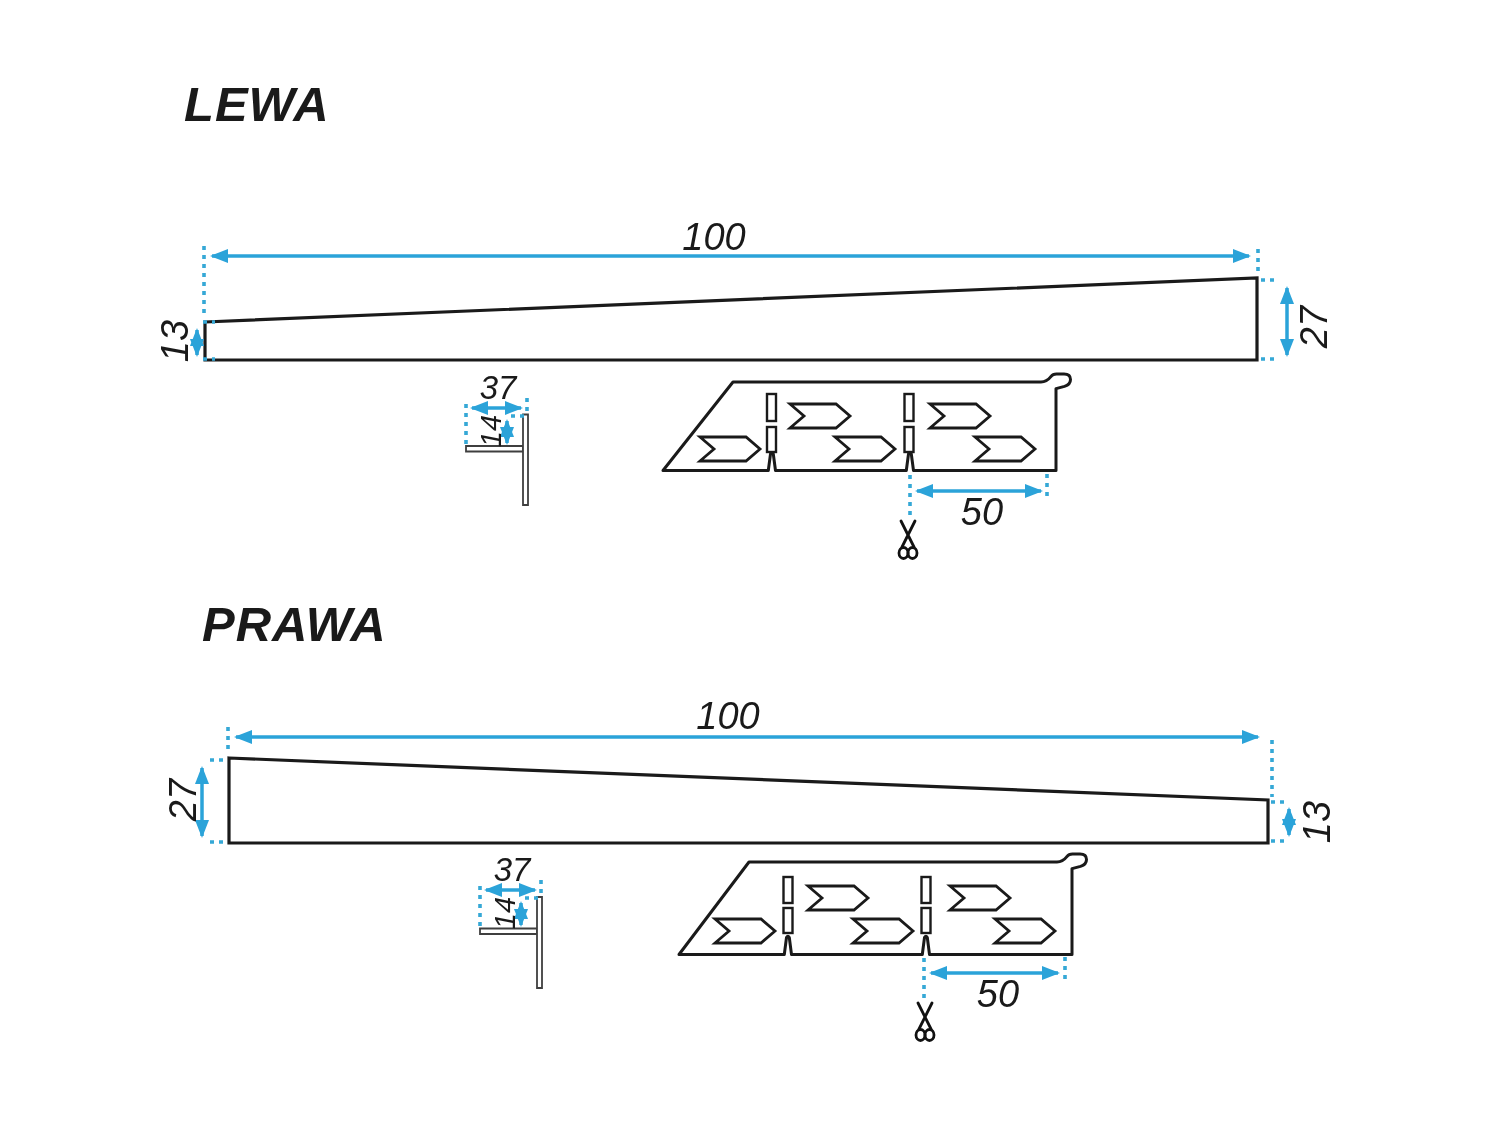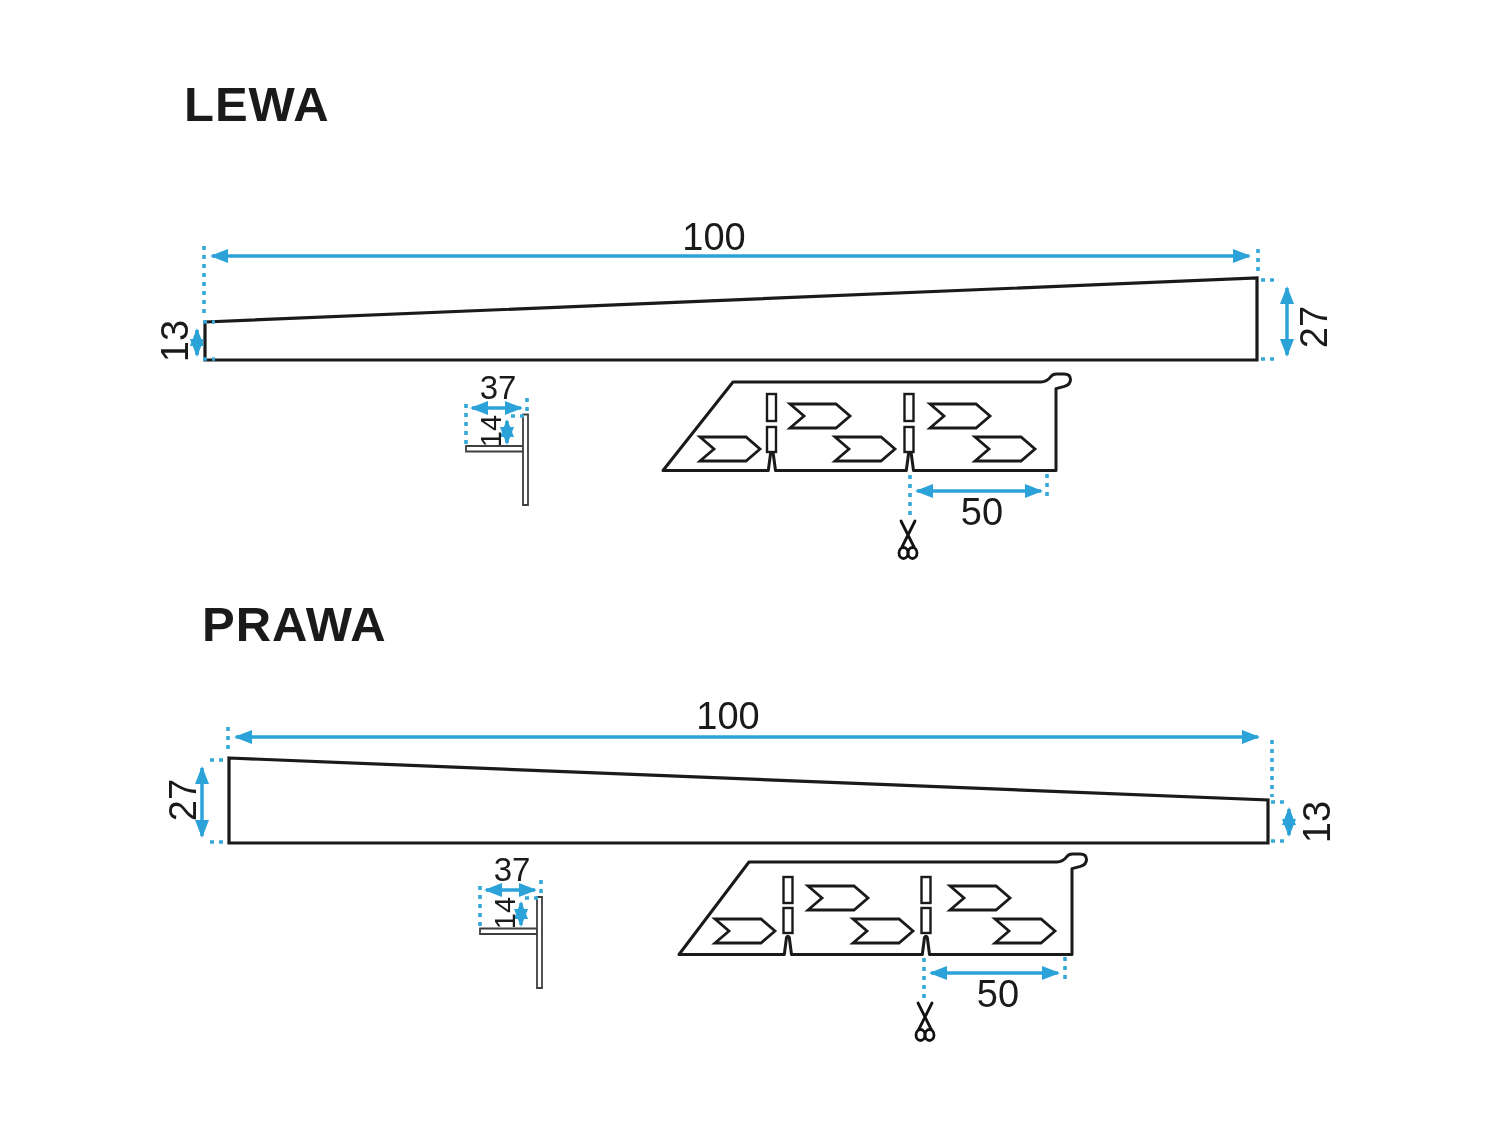--- a/index.html
+++ b/index.html
@@ -1,17 +1,17 @@
 <!DOCTYPE html>
 <html><head>
 <meta charset="utf-8">
 <style>
   html,body{margin:0;padding:0;background:#ffffff;}
   .stage{position:relative;width:1500px;height:1125px;background:#ffffff;overflow:hidden;
-         font-family:"Liberation Sans", sans-serif;}
+         font-family:"Liberation Sans", sans-serif;font-style:italic;}
   svg{position:absolute;left:0;top:0;}
   text{font-family:"Liberation Sans", sans-serif;fill:#1a1a1a;}
   .title{font-size:49px;font-weight:bold;letter-spacing:1px;}
   .dim{font-size:38px;}
   .dim-sm{font-size:33px;}
   .dim-xs{font-size:29px;}
   .profile{stroke:#1a1a1a;stroke-width:3.2;fill:#ffffff;stroke-linejoin:miter;}
   .outline{stroke:#1a1a1a;stroke-width:3;fill:#ffffff;stroke-linejoin:round;}
   .chev{stroke:#1a1a1a;stroke-width:2.8;fill:#ffffff;stroke-linejoin:miter;}
   .slot{stroke:#1a1a1a;stroke-width:2.4;fill:#ffffff;}

